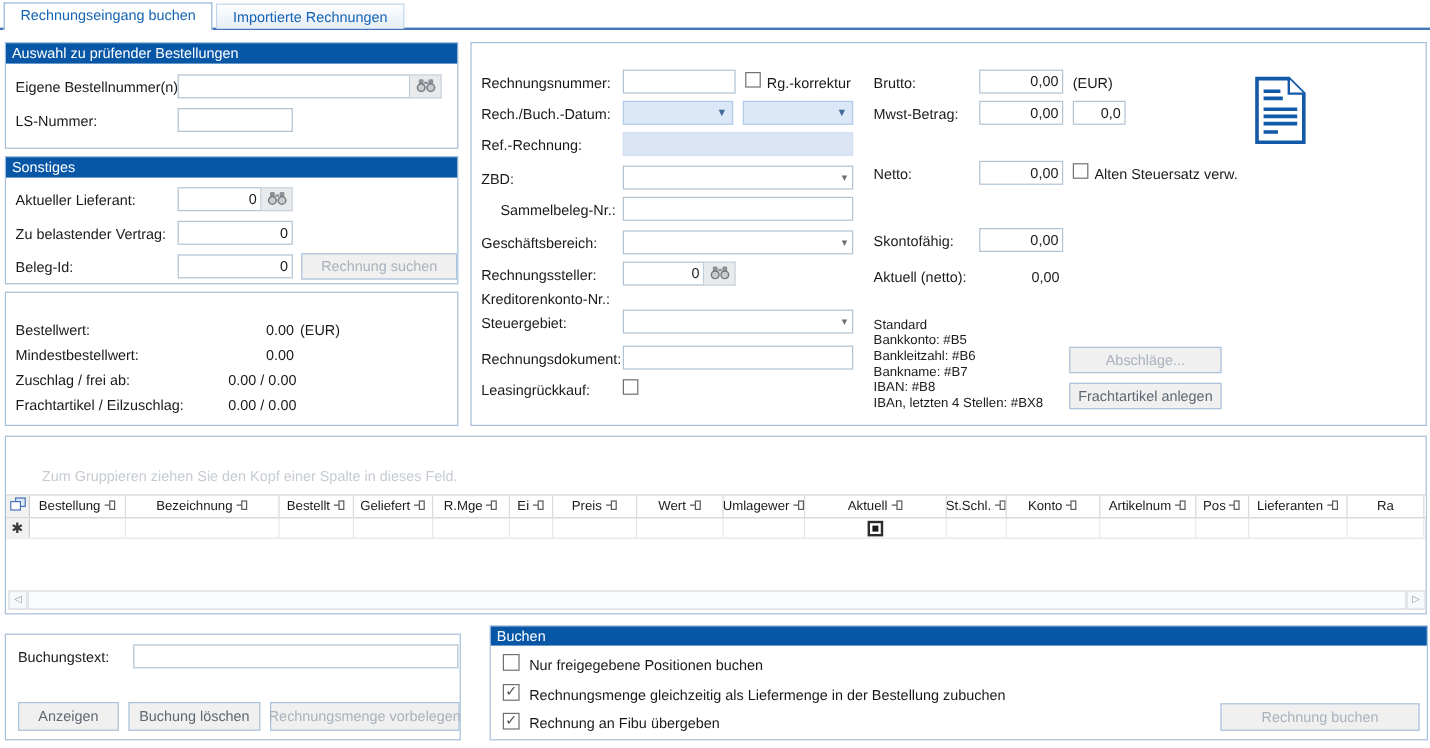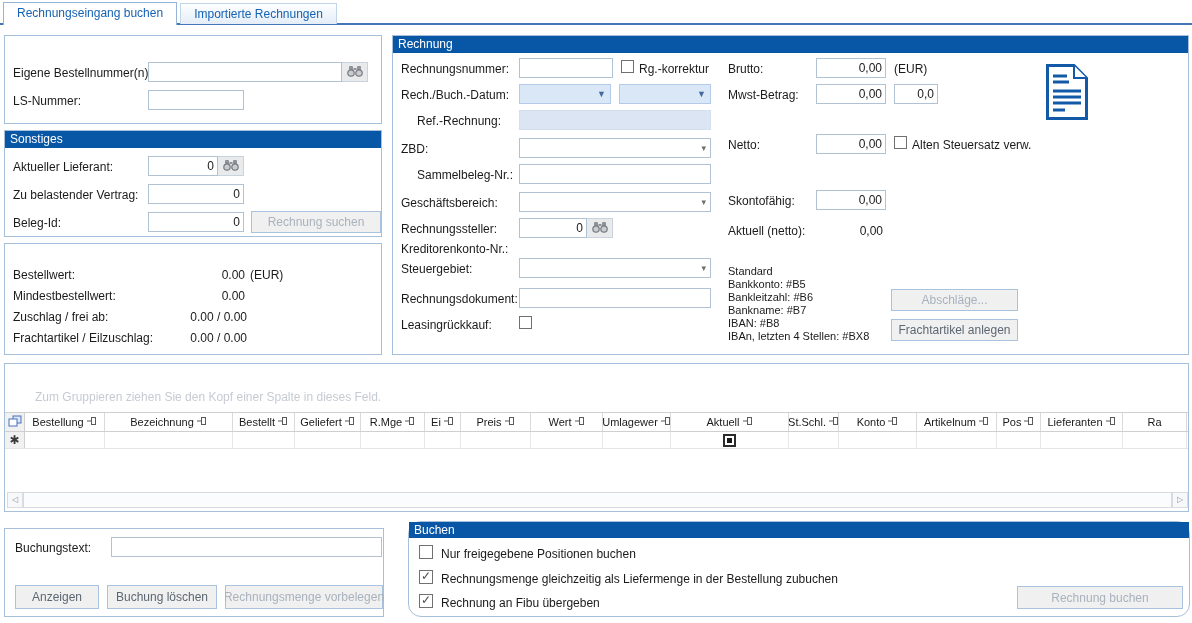--- a/index.html
+++ b/index.html
@@ -54,20 +54,21 @@
 </head>
 <body>
 
 <div class="tab-underline"></div>
 <div class="tabbar">
   <div class="tab active">Rechnungseingang buchen</div>
   <div class="tab inactive">Importierte Rechnungen</div>
 </div>
 
 <div class="panel" style="left:4px; top:35px; width:378px; height:89px;">
+  <div class="phead">Auswahl zu prüfender Bestellungen</div>
   <div class="lbl" style="left:8px; top:30px;">Eigene Bestellnummer(n):</div>
   <input class="tbox" style="left: 143px; top: 26px; width: 194px;" value="">
   <div class="binoc" style="left:337px; top:26px; width:26px;">
     <span><svg viewBox="0 0 18 12" width="18" height="12">
           <rect x="3" y="1" width="4" height="4" rx="1" fill="#8d9298"></rect>
           <rect x="11" y="1" width="4" height="4" rx="1" fill="#8d9298"></rect>
           <rect x="7.5" y="3" width="3" height="2" fill="#8d9298"></rect>
           <circle cx="5" cy="8" r="3.2" fill="#c9cdd1" stroke="#75797e" stroke-width="1.2"></circle>
           <circle cx="13" cy="8" r="3.2" fill="#c9cdd1" stroke="#75797e" stroke-width="1.2"></circle>
         </svg></span>
@@ -102,36 +103,35 @@
   <div class="val" style="left:245px; top:24px;">(EUR)</div>
   <div class="lbl" style="left:8px; top:45px;">Mindestbestellwert:</div>
   <div class="val r" style="left:150px; top:45px; width:90px;">0.00</div>
   <div class="lbl" style="left:8px; top:66px;">Zuschlag / frei ab:</div>
   <div class="val r" style="left:150px; top:66px; width:92px;">0.00 / 0.00</div>
   <div class="lbl" style="left:8px; top:87px;">Frachtartikel / Eilzuschlag:</div>
   <div class="val r" style="left:150px; top:87px; width:92px;">0.00 / 0.00</div>
 </div>
 
 <div class="panel" style="left:392px; top:35px; width:797px; height:320px;">
-  <div class="phead">Rechnung</div>
 
   <div class="lbl" style="left:8px; top:26px;">Rechnungsnummer:</div>
   <input class="tbox" style="left: 126px; top: 22px; width: 94px;" value="">
   <span class="cb" style="left:228px; top:24px;"></span>
   <div class="lbl" style="left:246px; top:26px;">Rg.-korrektur</div>
 
   <div class="lbl" style="left:8px; top:52px;">Rech./Buch.-Datum:</div>
   <div class="combo datecombo" style="left:126px; top:48px; width:92px;">
       <span class="arr">▼</span>
     </div>
   <div class="combo datecombo" style="left:226px; top:48px; width:92px;">
       <span class="arr">▼</span>
     </div>
 
-  <div class="lbl" style="left:24px; top:78px;">Ref.-Rechnung:</div>
+  <div class="lbl" style="left:8px; top:78px;">Ref.-Rechnung:</div>
   <input class="tbox filled" style="left: 126px; top: 74px; width: 192px;" value="">
 
   <div class="lbl" style="left:8px; top:106px;">ZBD:</div>
   <div class="combo" style="left:126px; top:102px; width:192px;">
       <span class="arr">▾</span>
     </div>
 
   <div class="lbl" style="left:24px; top:132px;">Sammelbeleg-Nr.:</div>
   <input class="tbox" style="left: 126px; top: 128px; width: 192px;" value="">
 
@@ -365,21 +365,21 @@
 </div>
 
 <div class="panel" style="left:4px; top:528px; width:380px; height:89px;">
   <div class="lbl" style="left:10px; top:12px;">Buchungstext:</div>
   <input class="tbox" style="left: 106px; top: 8px; width: 271px;" value="">
   <div class="btn" style="left:10px; top:56px; width:84px; height:24px;">Anzeigen</div>
   <div class="btn" style="left:102px; top:56px; width:110px; height:24px;">Buchung löschen</div>
   <div class="btn disabled" style="left:220px; top:56px; width:158px; height:24px;">Rechnungsmenge vorbelegen</div>
 </div>
 
-<div class="panel" style="left:408px; top:521px; width:782px; height:96px;border-radius:13px;">
+<div class="panel" style="left:408px; top:521px; width:782px; height:96px;">
   <div class="phead" style="height:16px; line-height:16px;">Buchen</div>
   <span class="cb" style="left:10px; top:23px; width:14px; height:14px;"></span>
   <div class="lbl" style="left:32px; top:25px;">Nur freigegebene Positionen buchen</div>
   <span class="cb checked" style="left:10px; top:48px; width:14px; height:14px;"></span>
   <div class="lbl" style="left:32px; top:50px;">Rechnungsmenge gleichzeitig als Liefermenge in der Bestellung zubuchen</div>
   <span class="cb checked" style="left:10px; top:72px; width:14px; height:14px;"></span>
   <div class="lbl" style="left:32px; top:74px;">Rechnung an Fibu übergeben</div>
   <div class="btn disabled" style="left:608px; top:64px; width:166px; height:23px;">Rechnung buchen</div>
 </div>
 

